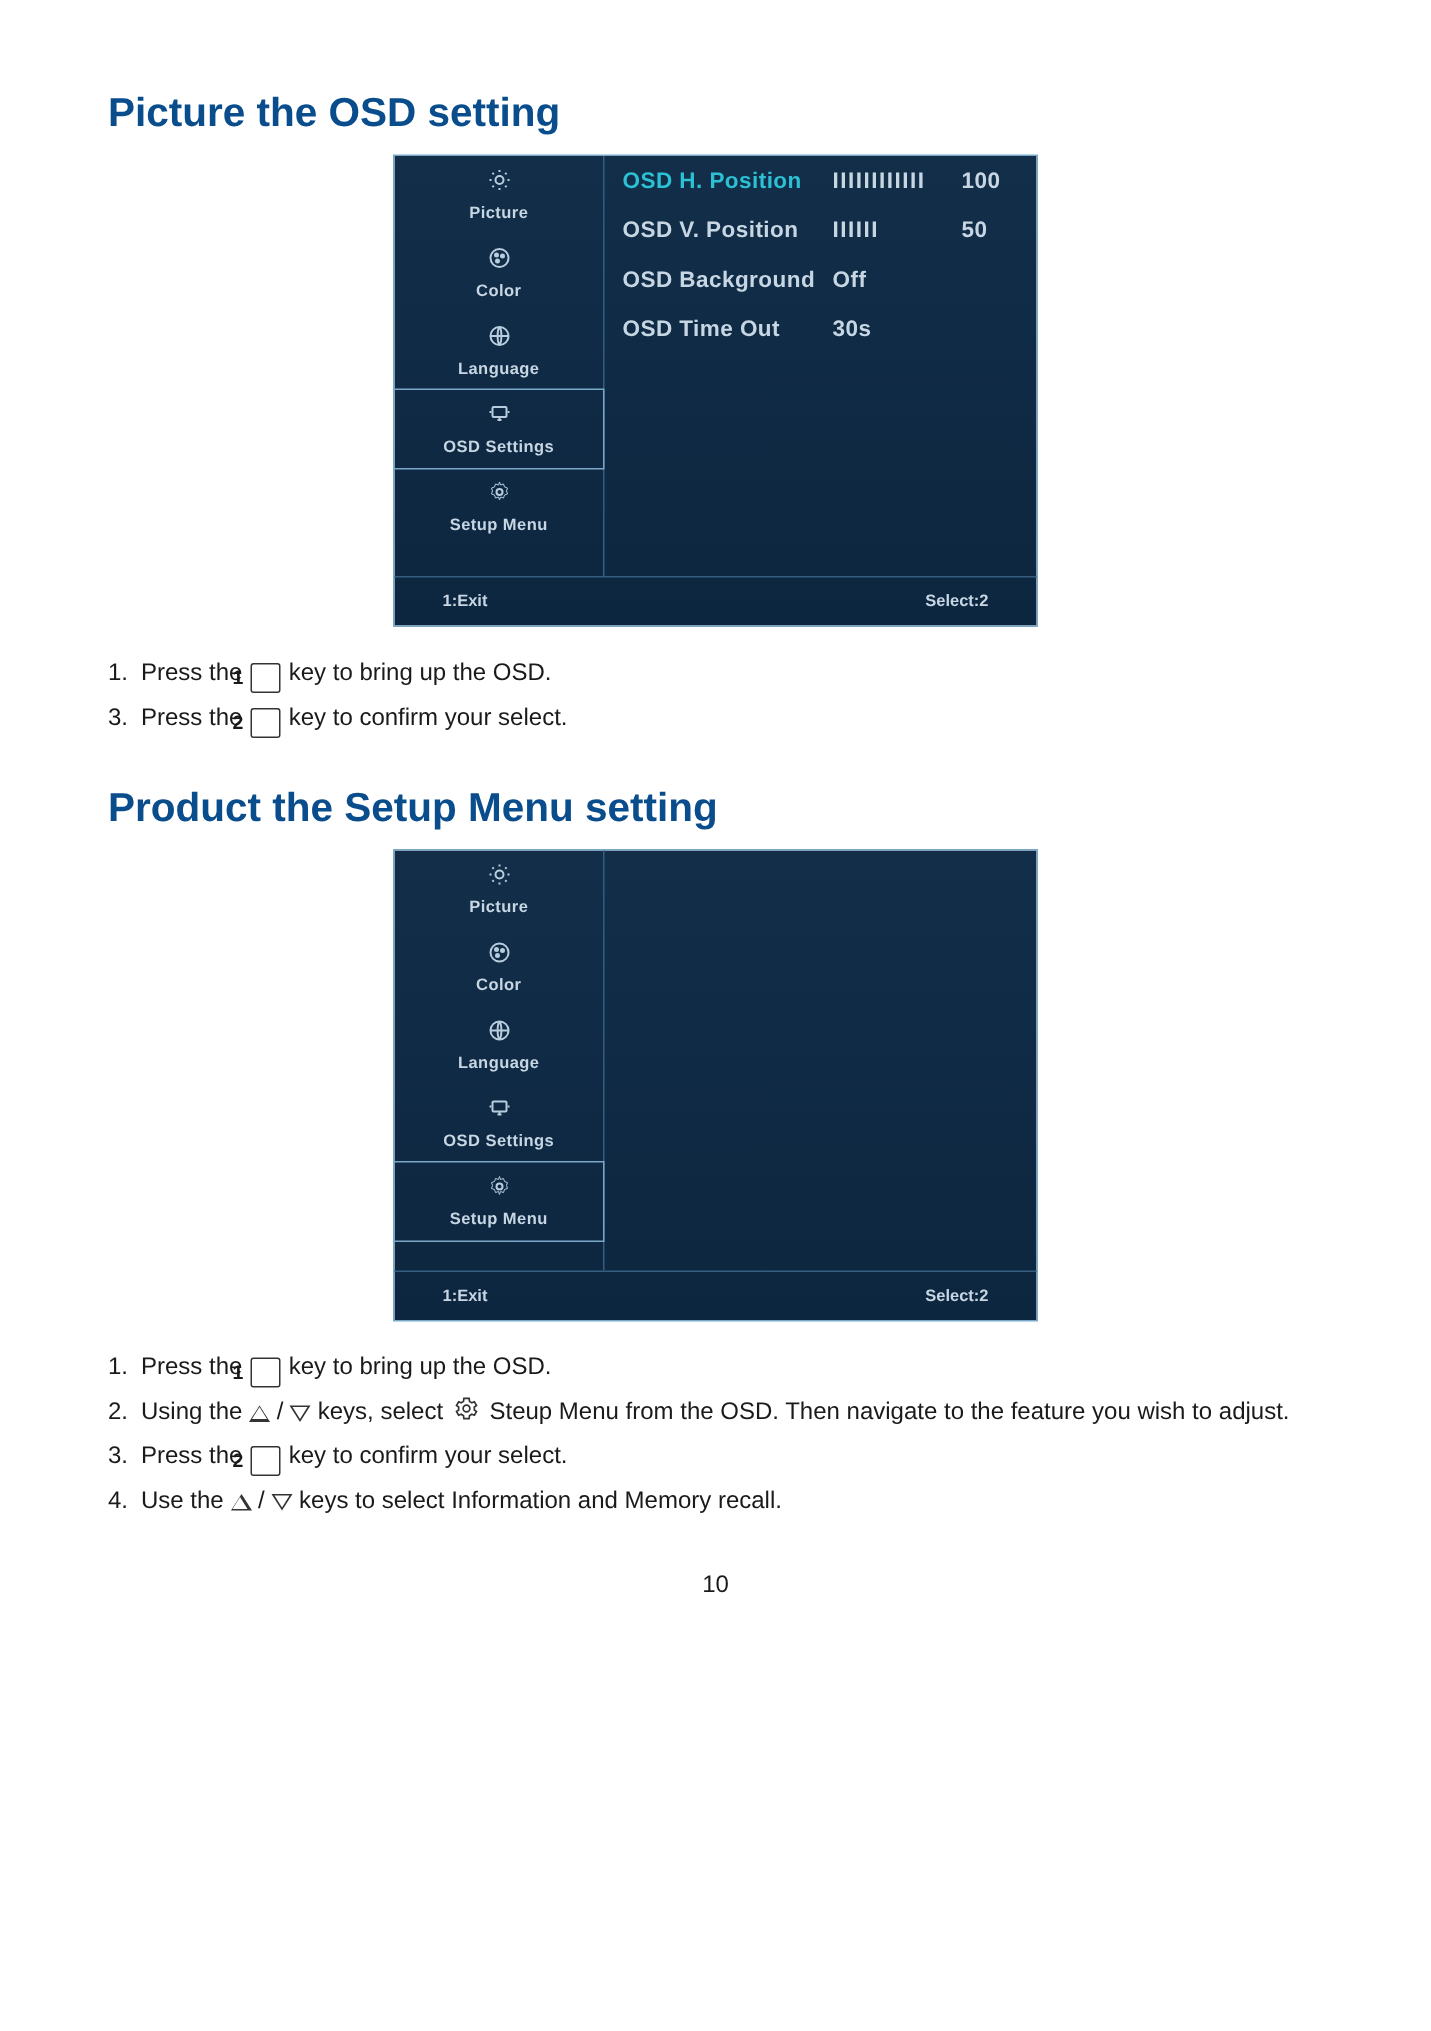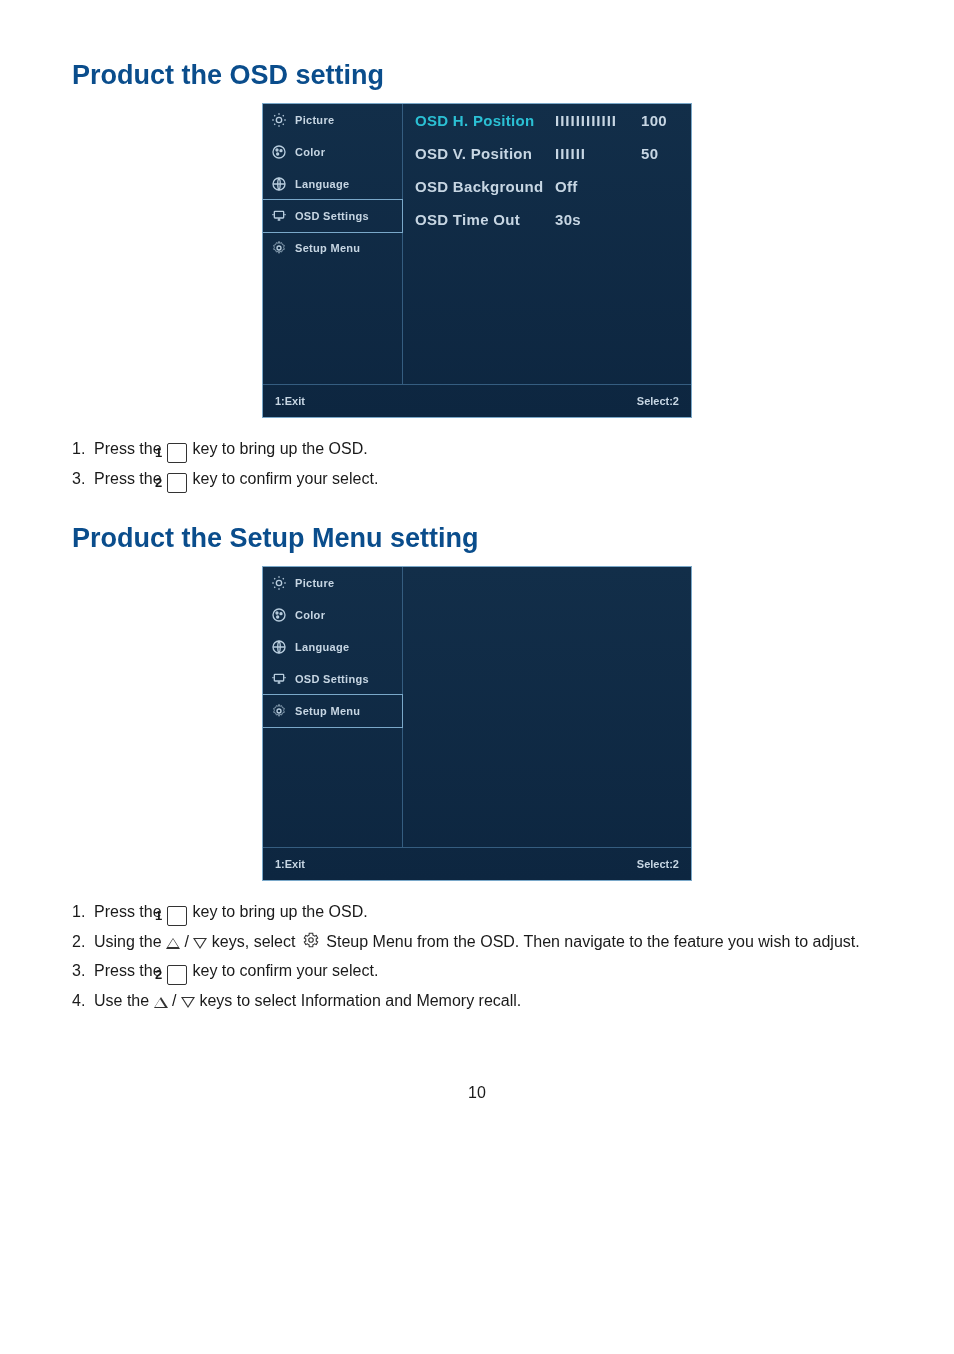--- a/index.html
+++ b/index.html
@@ -34,20 +34,21 @@
     }
     .osd-item {
       display: flex;
       align-items: center;
       gap: 8px;
       padding: 8px 8px;
       color: #c7d6e3;
       font-size: 11px;
       font-weight: 700;
       letter-spacing: 0.3px;
+      flex-direction: column;
     }
     .osd-item.active {
       border: 1px solid #7aa8c9;
       margin: -1px;
     }
     .osd-item .icon {
       width: 16px;
       height: 16px;
       display: inline-flex;
       align-items: center;
@@ -75,21 +76,21 @@
       letter-spacing: 1px;
       color: #c7d6e3;
       white-space: nowrap;
     }
     .osd-value { color: #c7d6e3; margin-left: 6px; }
     .osd-value-direct { color: #c7d6e3; }
     .osd-footer {
       display: flex;
       justify-content: space-between;
       border-top: 1px solid #355d80;
-      padding: 10px 12px;
+      padding: 10px 32px;
       color: #c7d6e3;
       font-size: 11px;
       font-weight: 700;
     }
     .keybox {
       display: inline-flex;
       align-items: center;
       justify-content: center;
       border: 1.5px solid #333;
       border-radius: 2px;
@@ -158,31 +159,31 @@
       display: inline-flex;
       width: 22px;
       height: 16px;
       vertical-align: -2px;
       align-items: center;
       justify-content: center;
     }
     .page-num {
       text-align: center;
       font-size: 16px;
-      margin-top: 68px;
+      margin-top: 32px;
     }
     .hanging { padding-left: 22px; text-indent: -22px; }
     .hanging .num { display: inline-block; width: 22px; text-indent: 0; }
     .steps { padding: 0; list-style: none; margin: 4px 0 30px 0; }
     .steps li { color: #1a1a1a; font-size: 16px; line-height: 1.85; }
   </style>
 </head>
 <body>
 
-<h1>Product the OSD setting</h1>
+<h1>Picture the OSD setting</h1>
 
 <div class="osd-window">
   <div class="osd-main">
     <div class="osd-sidebar">
       <div class="osd-item">
         <span class="icon">
             <svg width="16" height="16" viewBox="0 0 24 24" fill="none" stroke="currentColor" stroke-width="2">
               <circle cx="12" cy="12" r="4"></circle>
               <path d="M12 2v2M12 20v2M4.9 4.9l1.4 1.4M17.7 17.7l1.4 1.4M2 12h2M20 12h2M4.9 19.1l1.4-1.4M17.7 6.3l1.4-1.4"></path>
             </svg>

